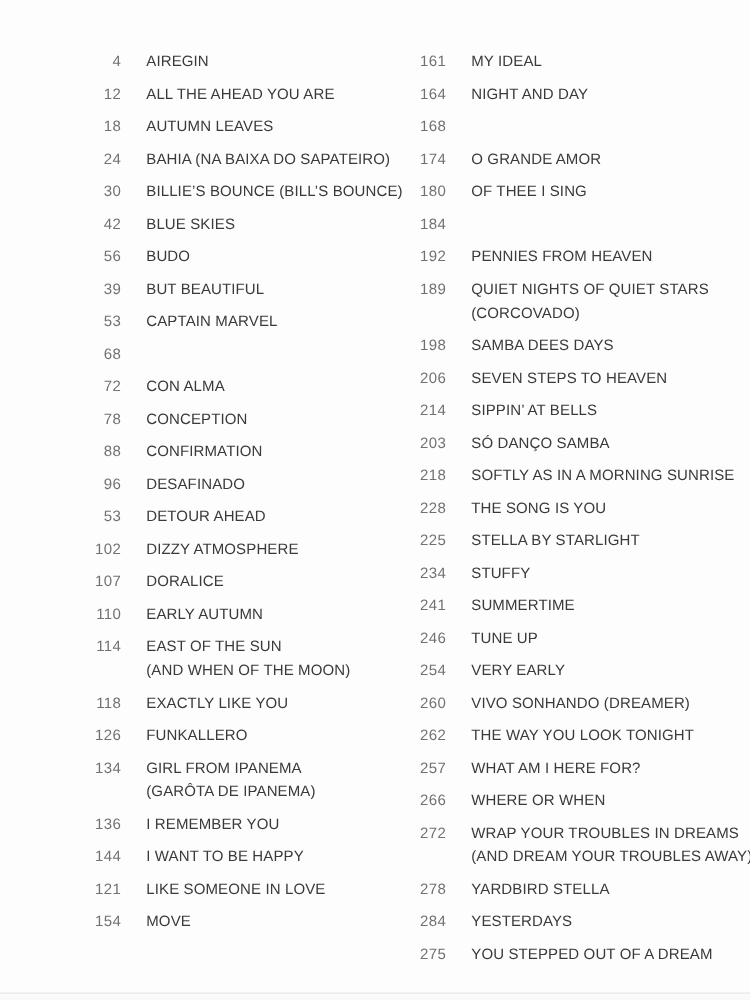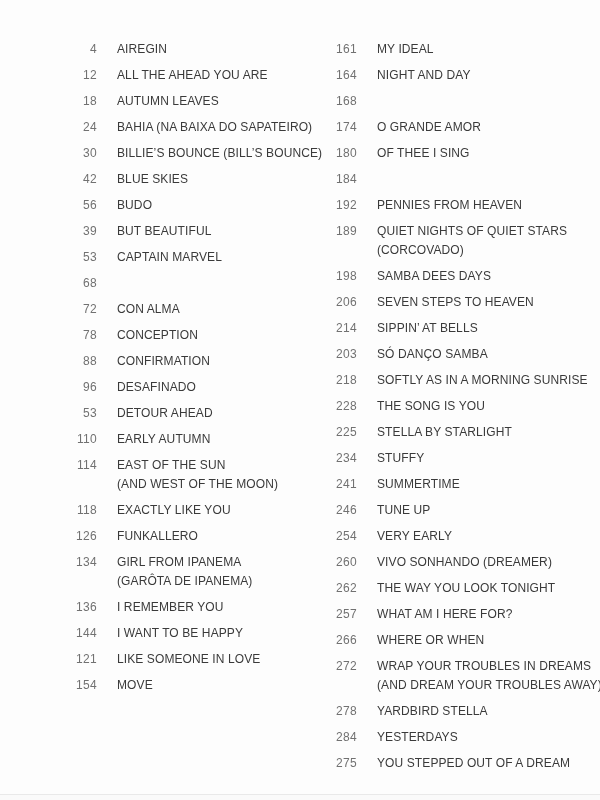--- a/index.html
+++ b/index.html
@@ -136,31 +136,39 @@
       <div class="row">
         <span class="num">96</span>
         <span class="title">DESAFINADO</span>
       </div>
 
       <div class="row">
         <span class="num">53</span>
         <span class="title">DETOUR AHEAD</span>
       </div>
 
-
+      <div class="row">
+        <span class="num">102</span>
+        <span class="title">DIZZY ATMOSPHERE</span>
+      </div>
+
+      <div class="row">
+        <span class="num">107</span>
+        <span class="title">DORALICE</span>
+      </div>
 
       <div class="row">
         <span class="num">110</span>
         <span class="title">EARLY AUTUMN</span>
       </div>
 
       <div class="row">
         <span class="num">114</span>
         <span class="title">EAST OF THE SUN
-(AND WEST OF THE MOON)</span>
+(AND WHEN OF THE MOON)</span>
       </div>
 
       <div class="row">
         <span class="num">118</span>
         <span class="title">EXACTLY LIKE YOU</span>
       </div>
 
       <div class="row">
         <span class="num">126</span>
         <span class="title">FUNKALLERO</span>

